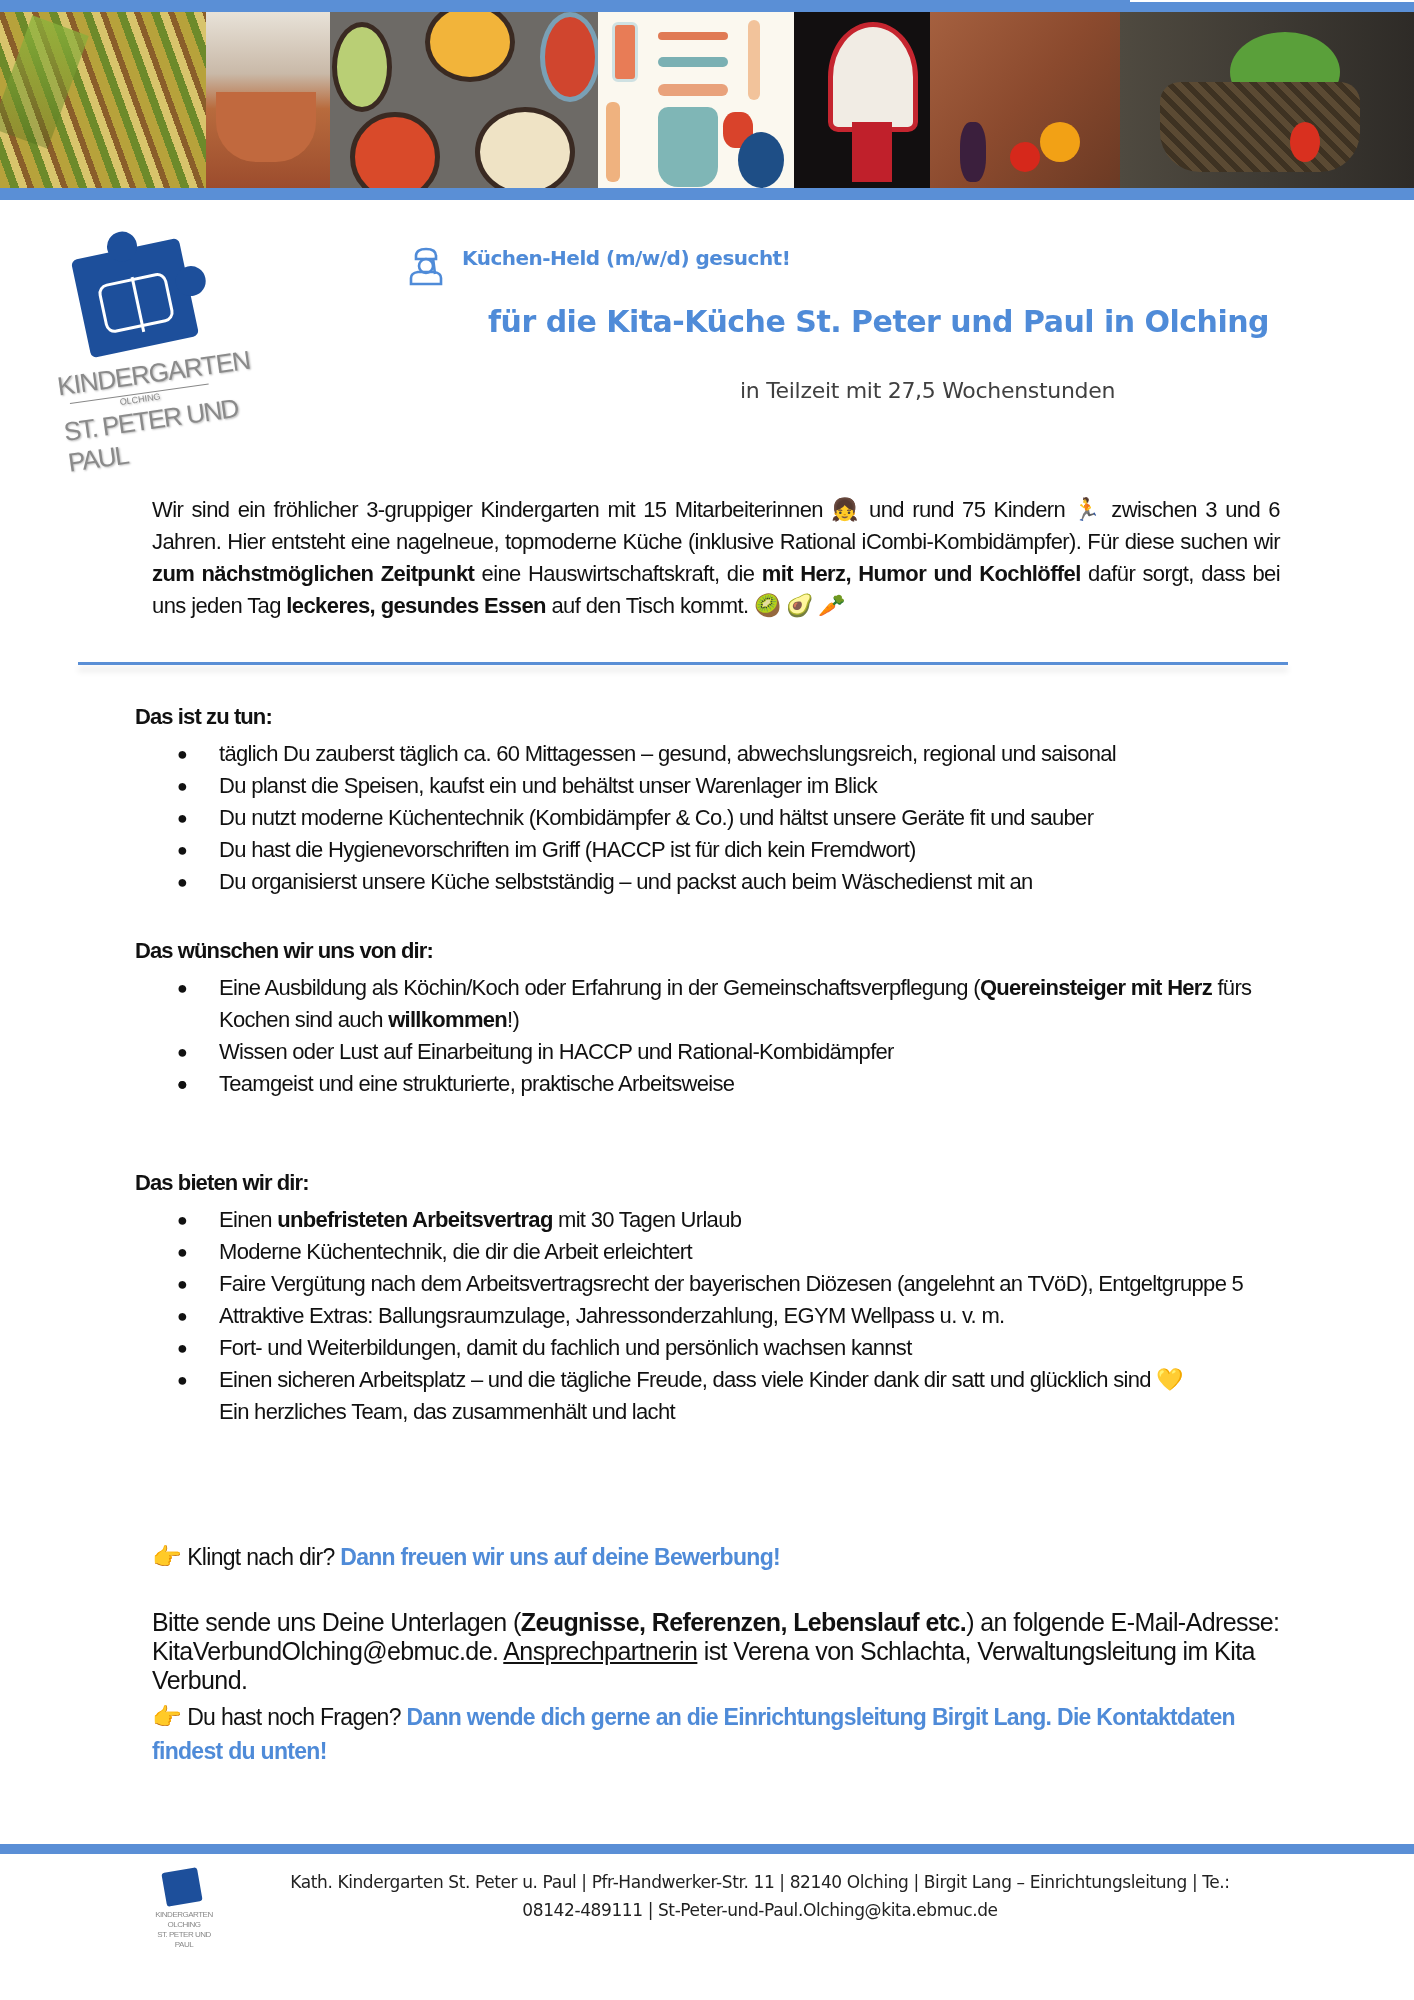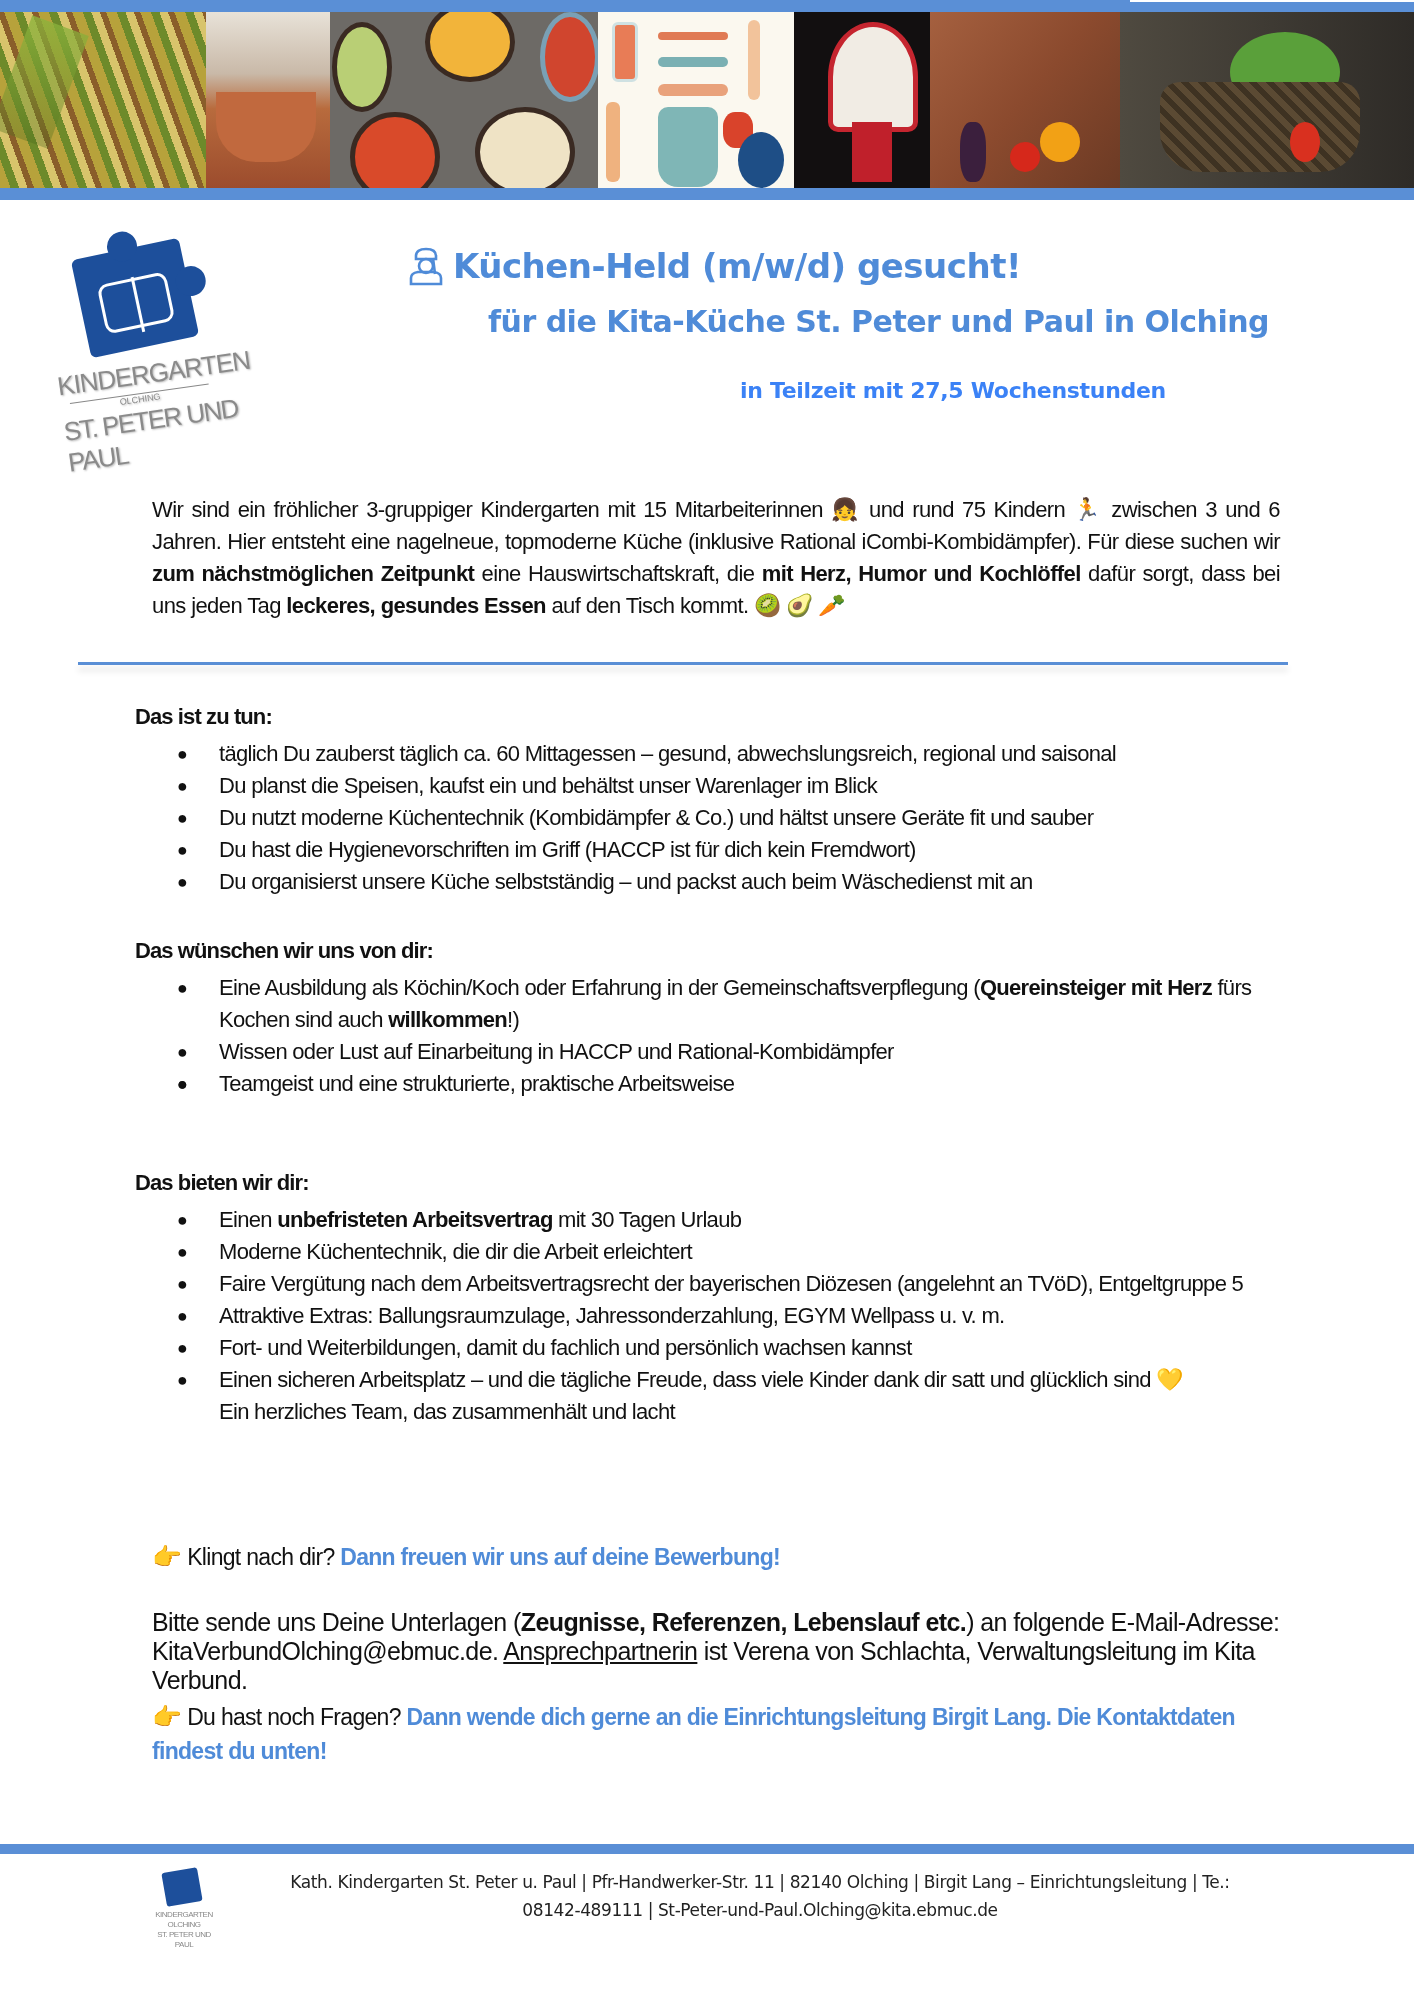--- a/index.html
+++ b/index.html
@@ -53,24 +53,24 @@
   .puzzle::after { content:""; position:absolute; right:-18px; top:30px; width:30px; height:30px; border-radius:50%; background:#1d4f9b; }
   .puzzle-faces { position: absolute; left: 20px; top: 30px; width: 70px; height: 50px; border: 3px solid #fff; border-radius: 10px; }
   .puzzle-faces::after { content:""; position:absolute; left:32px; top:-4px; width:3px; height:56px; background:#fff; }
   .logo-text { position: absolute; left: 0; top: 120px; width: 190px; transform: rotate(-8deg); color: #8a8a8a; font-family: "Liberation Sans Narrow", "Liberation Sans", sans-serif; text-shadow: 1px 1px 2px #bbb; }
   .logo-line1 { font-size: 26px; letter-spacing: -1px; display: block; }
   .logo-line2 { font-size: 9px; display: block; text-align: center; margin: 2px 0; border-top: 1px solid #888; width: 140px; margin-left: 10px; }
   .logo-line3 { font-size: 26px; letter-spacing: -1.5px; display: block; }
 
   
   .title-block { position: absolute; left: 406px; top: 246px; }
-  .title1 { position: absolute; left: 0; top: 0; white-space: nowrap; font-family: "DejaVu Sans", sans-serif; font-weight: bold; font-size: 34px; color: #4f8bd8; display: flex; align-items: center; gap: 7px; letter-spacing: -0.5px; }
+  .title1 { position: absolute; left: 0; top: 0; white-space: nowrap; font-family: "DejaVu Sans", sans-serif; font-weight: bold; font-size: 20px; color: #4f8bd8; display: flex; align-items: flex-start; gap: 16px; letter-spacing: -0.5px; }
   .chef-icon { width: 40px; height: 40px; display: inline-block; }
   .title2 { position: absolute; left: 82px; top: 58px; white-space: nowrap; font-family: "DejaVu Sans", sans-serif; font-weight: bold; font-size: 30px; color: #4f8bd8; letter-spacing: -0.5px; }
-  .subtitle { position: absolute; left: 740px; top: 378px; white-space: nowrap; font-family: "DejaVu Sans", sans-serif; font-weight: bold; font-size: 22px; color: #3b82f6; letter-spacing: -0.3px; }
+  .subtitle { position: absolute; left: 740px; top: 378px; white-space: nowrap; font-family: "DejaVu Sans", sans-serif; font-weight: normal; font-size: 22px; color: #404040; letter-spacing: -0.3px; }
 
   
   .intro { position: absolute; left: 152px; top: 494px; width: 1128px; font-size: 22px; line-height: 32px; text-align: justify; letter-spacing: -0.6px; }
   .emoji { font-size: 22px; }
   .divider { position: absolute; left: 78px; top: 662px; width: 1210px; height: 3px; background: #5a8fd6; box-shadow: 0 6px 6px rgba(0,0,0,0.12); }
 
   
   .section { position: absolute; left: 135px; width: 1140px; font-size: 22px; letter-spacing: -0.7px; }
   .section h2 { font-size: 22px; font-weight: bold; margin-bottom: 8px; letter-spacing: -0.9px; }
   .section ul { list-style: none; }

